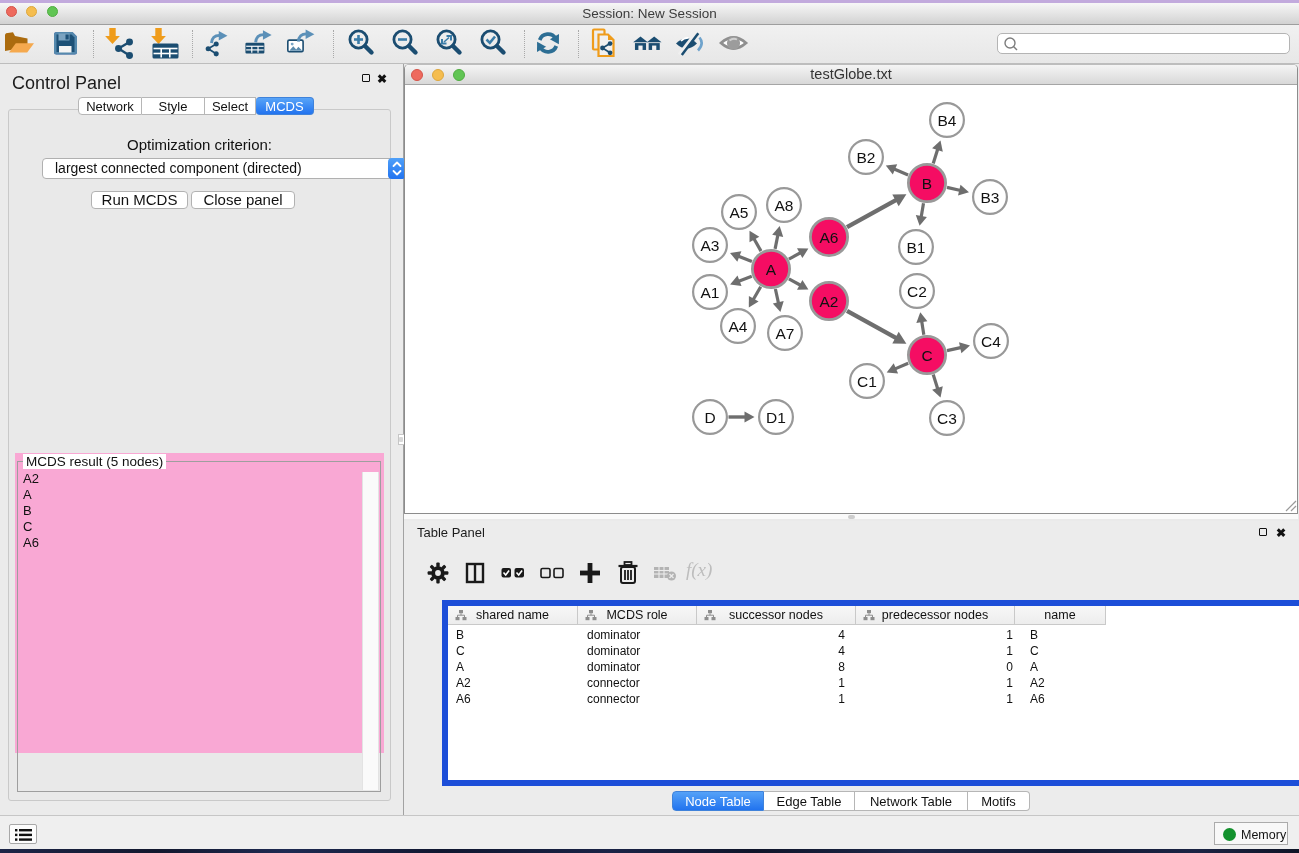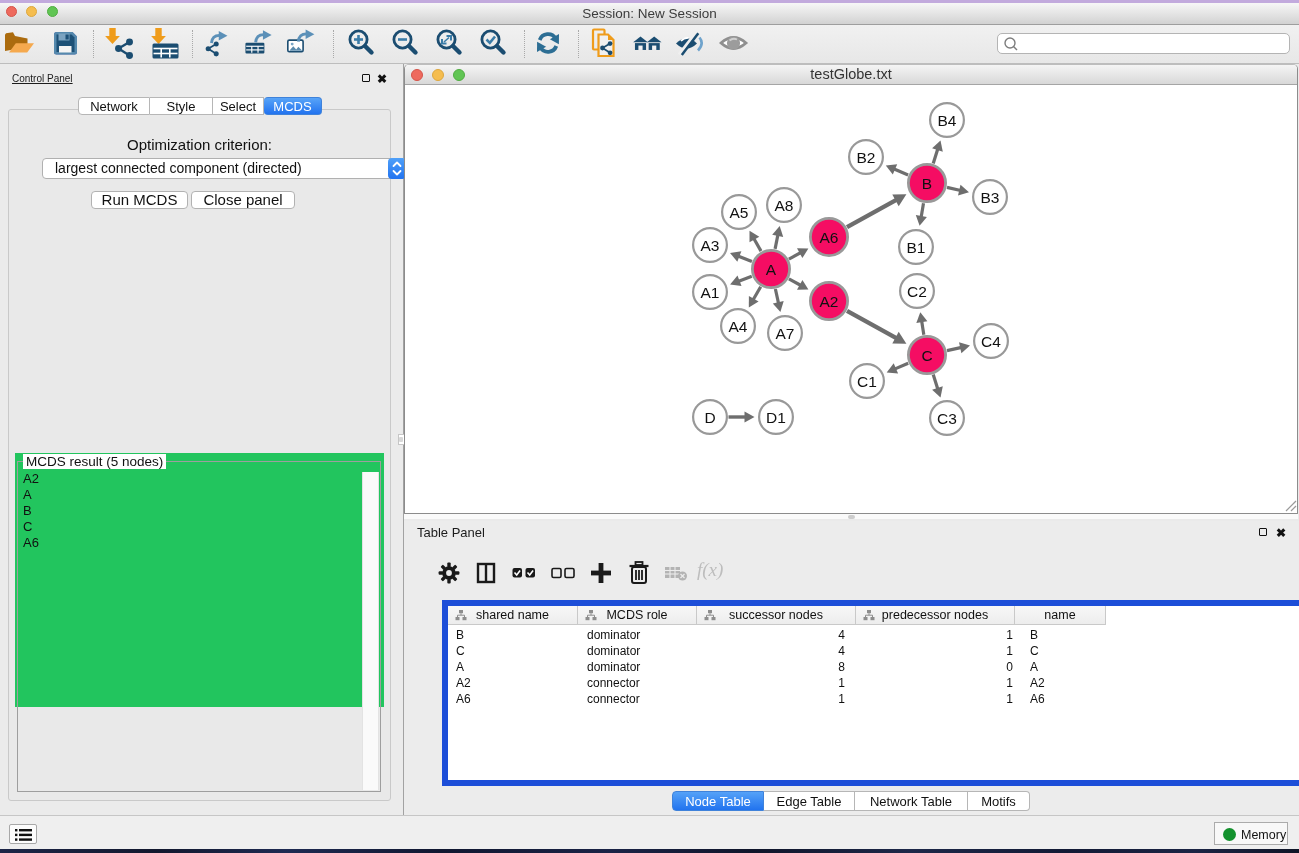--- a/index.html
+++ b/index.html
@@ -22,59 +22,59 @@
 
 #toolbar { left:0; top:25px; width:1299px; height:39px;
   background:linear-gradient(#f1f1f1,#e7e7e7); border-bottom:1px solid #bdbdbd; }
 .tbsep { position:absolute; top:5px; height:28px; width:0; border-left:1px dotted #a9a9a9; }
 .tbi { position:absolute; top:2px; width:32px; height:32px; }
 #searchbox { position:absolute; left:997px; top:8px; width:293px; height:21px;
   background:#fff; border:1px solid #b4b4b4; border-radius:5px; }
 
 
 #cpanel { left:0; top:64px; width:404px; height:752px; background:#ebebeb; border-right:1px solid #a2a2a2; }
-#cpanel .hdr { position:absolute; left:12px; top:9px; font-size:10px; color:#1c1c1c;text-decoration:underline; }
+#cpanel .hdr { position:absolute; left:12px; top:9px; font-size:18px; color:#1c1c1c; }
 .winbtn-sq { position:absolute; width:8px; height:8px; border:1.5px solid #111; border-radius:1px; }
 .winbtn-x { position:absolute; font-size:12px; font-weight:bold; color:#111; line-height:10px; }
 #cpbox { position:absolute; left:8px; top:45px; width:383px; height:692px;
   background:#e9e9e9; border:1px solid #c9c9c9; border-radius:3px; }
 #cptabs { position:absolute; left:78px; top:33px; height:18px; display:flex; }
 #cptabs .tab { height:18px; line-height:17px; font-size:13px; color:#111; text-align:center;
   background:#fff; border:1px solid #b6b6b6; border-left:none; }
 #cptabs .tab.first { border-left:1px solid #b6b6b6; border-radius:4px 0 0 4px; }
 #cptabs .tab.sel { background:linear-gradient(#58a4f8,#2273ef); color:#fff; border-color:#3f82da;
   border-radius:4px; font-size:13px; }
 #optlabel { position:absolute; left:8px; top:72px; width:383px; text-align:center; font-size:15px; color:#111; }
 #cpselect { position:absolute; left:42px; top:94px; width:364px; height:21px;
   background:#fff; border:1px solid #b0b0b0; border-radius:4px; }
 #cpselect .txt { position:absolute; left:12px; top:0; font-size:14px; color:#111; line-height:19px; }
 #cpselect .step { position:absolute; right:-1px; top:-1px; width:18px; height:21px;
   background:linear-gradient(#4fa0f9,#2173f0); border-radius:4px; }
 .cbtn { position:absolute; top:127px; height:18px; background:#fff; border:1px solid #b2b2b2;
   border-radius:4px; font-size:15px; color:#111; text-align:center; line-height:16px; }
-#fieldwrap { position:absolute; left:15px; top:389px; width:369px; height:254px; background:#22c55e; }
+#fieldwrap { position:absolute; left:15px; top:389px; width:369px; height:300px; background:#f9a8d4; }
 #fieldset { position:absolute; left:2px; top:8px; width:364px; height:331px;
   border:1px solid #9e9e9e; }
 #fieldset .legend { position:absolute; left:5px; top:-8px; background:#fff; padding:0 3px;
   font-size:13.5px; color:#111; }
 #fieldset .sb { position:absolute; right:1px; top:10px; width:17px; height:318px;
   background:#fafafa; border-left:1px solid #e3e3e3; border-right:1px solid #e3e3e3; }
 #fieldset .it { position:absolute; left:5px; font-size:13px; color:#111; }
 
 
 #netwin { left:404px; top:64px; width:894px; height:450px; background:#fff;
   border:1px solid #8c8c8c; border-top-color:#bdbdbd; border-radius:5px 5px 1px 1px;text-decoration:underline; }
 #nettitle { position:absolute; left:0; top:0; width:892px; height:20px;
   background:linear-gradient(#f5f5f5,#d8d8d8); border-bottom:1px solid #a5a5a5; border-radius:4px 4px 0 0; }
 #nettitle .title { width:100%; text-align:center; font-size:14.5px; color:#333; line-height:19px; }
 
 
 #tpanel { left:404px; top:521px; width:895px; height:294px; background:#ececec; }
 #tpanel .hdr { position:absolute; left:13px; top:4px; font-size:13px; color:#1c1c1c; }
-#ttoolbar { position:absolute; left:27px; top:26px; width:869px; height:51px; }
+#ttoolbar { position:absolute; left:16px; top:26px; width:869px; height:51px; }
 #ttable { position:absolute; left:14px; top:79px; width:870px; height:186px;
   background:#fff; border:6px solid #1d4ed8;margin-left:24px; }
 .th { position:absolute; top:0; height:19px; background:linear-gradient(#f7f7f7,#ededed);
   border-right:1px solid #c9c9c9; border-bottom:1px solid #c9c9c9; font-size:12.5px; color:#111;
   text-align:center; line-height:18px; }
 .td { position:absolute; height:16px; font-size:12px; color:#111; line-height:16px; }
 #ttabs { position:absolute; left:268px; top:270px; height:20px; display:flex; }
 #ttabs .tab { height:20px; line-height:19px; font-size:13px; color:#111; text-align:center;
   background:#fff; border:1px solid #b6b6b6; border-left:none; }
 #ttabs .tab.sel { background:linear-gradient(#55a2f8,#2173ef); color:#fff; border:1px solid #3f82da;
@@ -229,21 +229,21 @@
       </svg>
     </div>
 </div>
 
 <div class="abs" id="cpanel">
   <div class="hdr">Control Panel</div>
   <span class="winbtn-sq" style="left:362px;top:10px"></span>
   <span class="winbtn-x" style="left:377px;top:10px">✖</span>
   <div id="cpbox"></div>
   <div id="cptabs">
-    <div class="tab first" style="width:72px">Network</div>
+    <div class="tab first" style="width:64px">Network</div>
     <div class="tab" style="width:63px">Style</div>
     <div class="tab" style="width:51px">Select</div>
     <div class="tab sel" style="width:58px">MCDS</div>
   </div>
   <div id="optlabel">Optimization criterion:</div>
   <div id="cpselect">
     <div class="txt">largest connected component (directed)</div>
     <div class="step"><svg width="18" height="21" viewBox="0 0 18 21">
           <path d="M5.5 8 L9 4.5 L12.5 8" fill="none" stroke="#fff" stroke-width="1.8" stroke-linecap="round" stroke-linejoin="round"></path>
           <path d="M5.5 13 L9 16.5 L12.5 13" fill="none" stroke="#fff" stroke-width="1.8" stroke-linecap="round" stroke-linejoin="round"></path>

